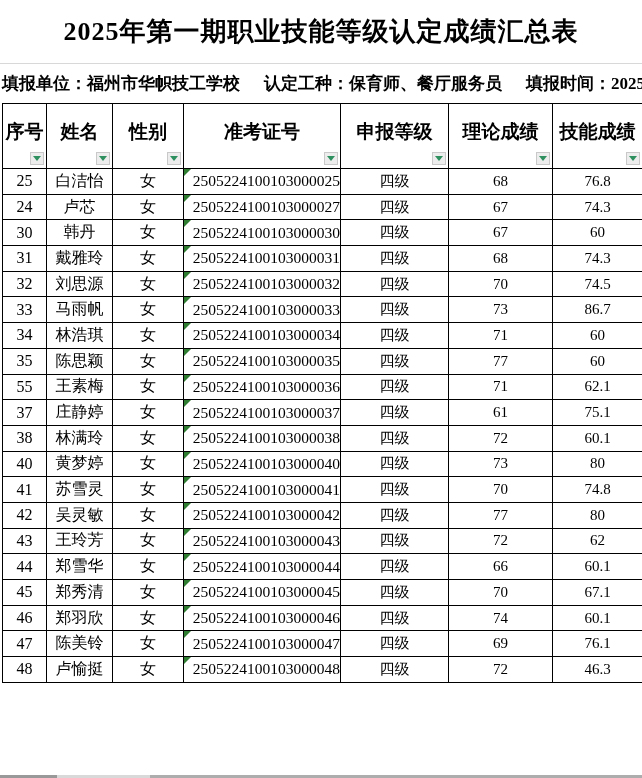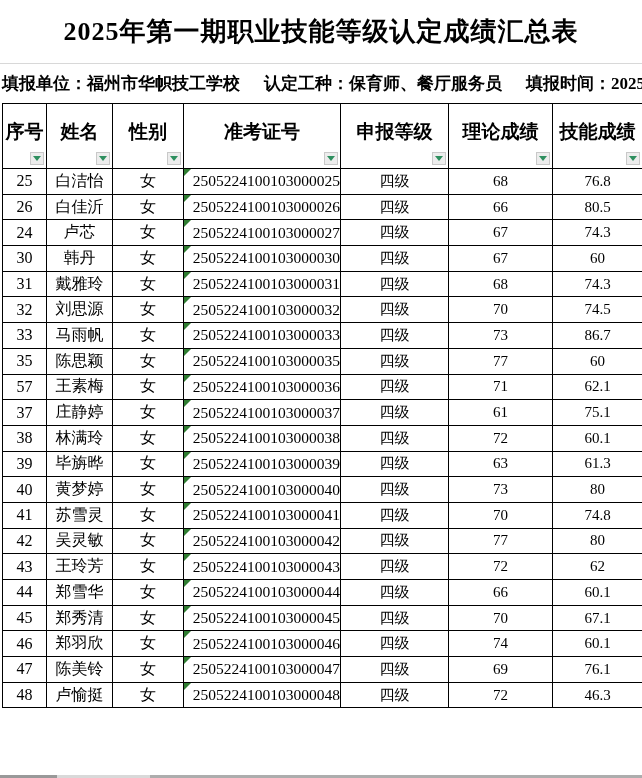--- a/index.html
+++ b/index.html
@@ -144,29 +144,20 @@
         <tr>
           <td class="c0">25</td>
           <td class="c1">白洁怡</td>
           <td class="c2">女</td>
           <td class="c3"><span class="tri"></span><span>2505224100103000025</span></td>
           <td class="c4">四级</td>
           <td class="c5">68</td>
           <td class="c6">76.8</td>
         </tr>
         <tr>
-          <td class="c0">26</td>
-          <td class="c1">白佳沂</td>
-          <td class="c2">女</td>
-          <td class="c3"><span class="tri"></span><span>2505224100103000026</span></td>
-          <td class="c4">四级</td>
-          <td class="c5">66</td>
-          <td class="c6">80.5</td>
-        </tr>
-        <tr>
           <td class="c0">24</td>
           <td class="c1">卢芯</td>
           <td class="c2">女</td>
           <td class="c3"><span class="tri"></span><span>2505224100103000027</span></td>
           <td class="c4">四级</td>
           <td class="c5">67</td>
           <td class="c6">74.3</td>
         </tr>
         <tr>
           <td class="c0">30</td>
@@ -198,30 +189,39 @@
         <tr>
           <td class="c0">33</td>
           <td class="c1">马雨帆</td>
           <td class="c2">女</td>
           <td class="c3"><span class="tri"></span><span>2505224100103000033</span></td>
           <td class="c4">四级</td>
           <td class="c5">73</td>
           <td class="c6">86.7</td>
         </tr>
         <tr>
+          <td class="c0">34</td>
+          <td class="c1">林浩琪</td>
+          <td class="c2">女</td>
+          <td class="c3"><span class="tri"></span><span>2505224100103000034</span></td>
+          <td class="c4">四级</td>
+          <td class="c5">71</td>
+          <td class="c6">60</td>
+        </tr>
+        <tr>
           <td class="c0">35</td>
           <td class="c1">陈思颖</td>
           <td class="c2">女</td>
           <td class="c3"><span class="tri"></span><span>2505224100103000035</span></td>
           <td class="c4">四级</td>
           <td class="c5">77</td>
           <td class="c6">60</td>
         </tr>
         <tr>
-          <td class="c0">57</td>
+          <td class="c0">55</td>
           <td class="c1">王素梅</td>
           <td class="c2">女</td>
           <td class="c3"><span class="tri"></span><span>2505224100103000036</span></td>
           <td class="c4">四级</td>
           <td class="c5">71</td>
           <td class="c6">62.1</td>
         </tr>
         <tr>
           <td class="c0">37</td>
           <td class="c1">庄静婷</td>
@@ -232,29 +232,20 @@
           <td class="c6">75.1</td>
         </tr>
         <tr>
           <td class="c0">38</td>
           <td class="c1">林满玲</td>
           <td class="c2">女</td>
           <td class="c3"><span class="tri"></span><span>2505224100103000038</span></td>
           <td class="c4">四级</td>
           <td class="c5">72</td>
           <td class="c6">60.1</td>
-        </tr>
-        <tr>
-          <td class="c0">39</td>
-          <td class="c1">毕旃晔</td>
-          <td class="c2">女</td>
-          <td class="c3"><span class="tri"></span><span>2505224100103000039</span></td>
-          <td class="c4">四级</td>
-          <td class="c5">63</td>
-          <td class="c6">61.3</td>
         </tr>
         <tr>
           <td class="c0">40</td>
           <td class="c1">黄梦婷</td>
           <td class="c2">女</td>
           <td class="c3"><span class="tri"></span><span>2505224100103000040</span></td>
           <td class="c4">四级</td>
           <td class="c5">73</td>
           <td class="c6">80</td>
         </tr>

